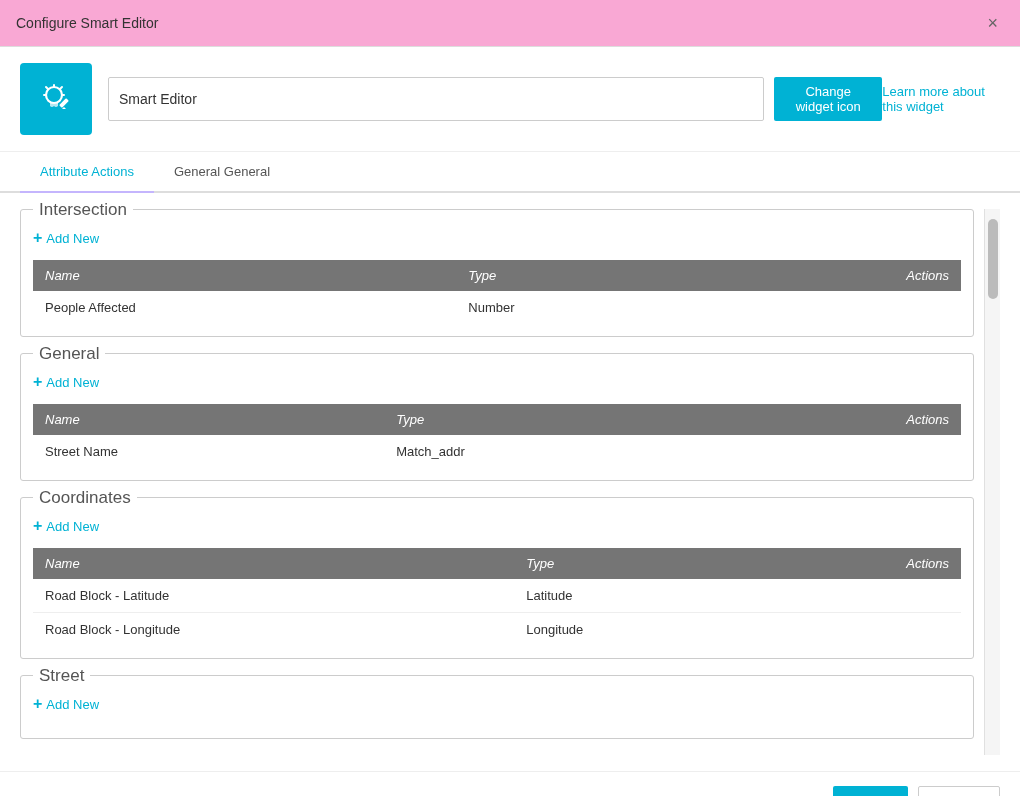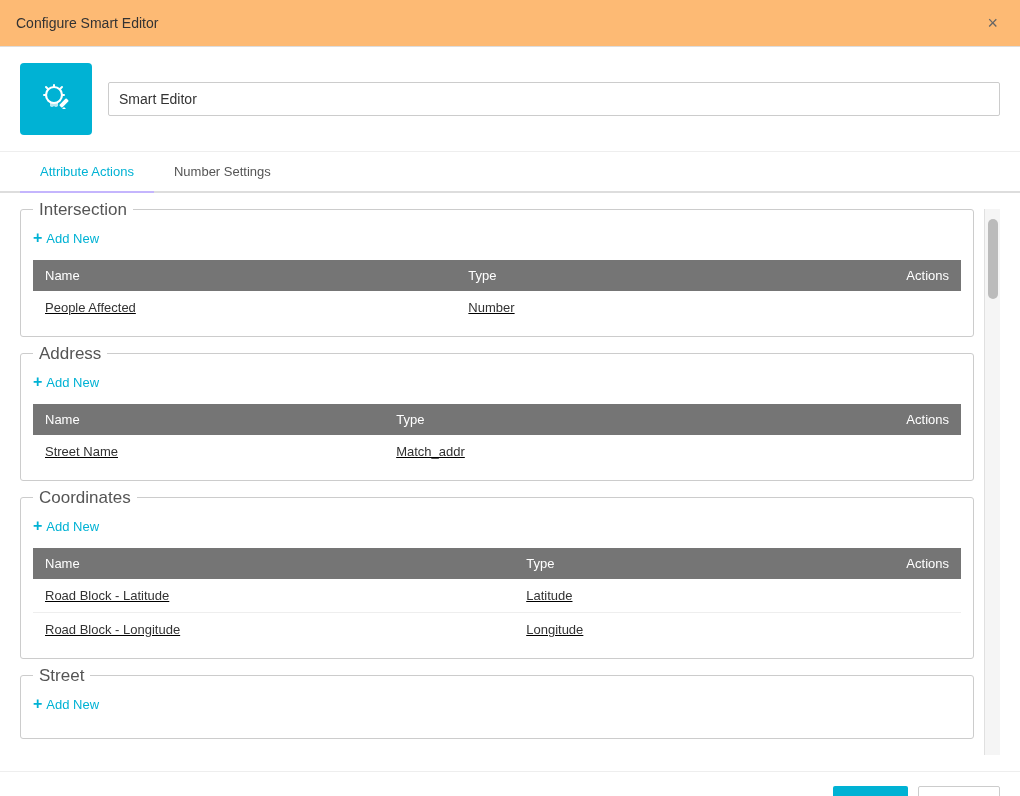--- a/index.html
+++ b/index.html
@@ -16,21 +16,21 @@
       background: #fff;
       width: 1020px;
       min-height: 796px;
       border-radius: 3px;
       box-shadow: 0 4px 20px rgba(0,0,0,0.3);
       display: flex;
       flex-direction: column;
       position: relative;
     }
     .dialog-titlebar {
-      background: #fdba74;
+      background: #f9a8d4;
       border-bottom: 1px solid #ddd;
       padding: 12px 16px;
       display: flex;
       align-items: center;
       justify-content: space-between;
     }
     .dialog-title {
       font-size: 14px;
       color: #333;
       font-weight: 400;
@@ -186,27 +186,27 @@
     }
     .data-table thead tr {
       background: #757575;
     }
     .data-table thead th {
       color: #fff;
       font-weight: 400;
       padding: 8px 12px;
       text-align: left;
       font-size: 13px;
+      font-style: italic;
     }
     .data-table thead th:last-child {
       text-align: right;
     }
     .data-table tbody tr {
       border-bottom: 1px solid #eee;
-      text-decoration: underline;
     }
     .data-table tbody tr:last-child { border-bottom: none; }
     .data-table tbody td {
       padding: 9px 12px;
       color: #333;
       font-size: 13px;
     }
     .dialog-footer {
       padding: 14px 20px;
       display: flex;
@@ -254,26 +254,30 @@
         <line x1="26" y1="16" x2="28" y2="16" stroke="white" stroke-width="2" stroke-linecap="round"></line>
         <line x1="12" y1="10" x2="10" y2="8" stroke="white" stroke-width="2" stroke-linecap="round"></line>
         <line x1="10" y1="16" x2="8" y2="16" stroke="white" stroke-width="2" stroke-linecap="round"></line>
 
         <rect x="23" y="22" width="10" height="4" rx="1" fill="white" transform="rotate(-45 28 24)"></rect>
         <polygon points="26,30 28,28 30,30" fill="white"></polygon>
       </svg>
     </div>
     <div class="header-right">
       <input class="widget-name-input" type="text" value="Smart Editor" style="">
+      <div class="header-actions">
+        <button class="change-icon-btn">Change widget icon</button>
+        <a class="learn-more-link" href="#">Learn more about this widget</a>
+      </div>
     </div>
   </div>
 
   <div class="tabs">
     <div class="tab active">Attribute Actions</div>
-    <div class="tab">Number Settings</div>
+    <div class="tab">General General</div>
   </div>
 
   <div class="dialog-body">
     <div class="main-content">
 
       <div class="section">
         <span class="section-label">Intersection</span>
         <div class="section-content">
           <button class="add-new-btn">
             <span class="add-icon">+</span>
@@ -292,21 +296,21 @@
                 <td>People Affected</td>
                 <td>Number</td>
                 <td></td>
               </tr>
             </tbody>
           </table>
         </div>
       </div>
 
       <div class="section">
-        <span class="section-label">Address</span>
+        <span class="section-label">General</span>
         <div class="section-content">
           <button class="add-new-btn">
             <span class="add-icon">+</span>
             <span>Add New</span>
           </button>
           <table class="data-table">
             <thead>
               <tr>
                 <th>Name</th>
                 <th>Type</th>

